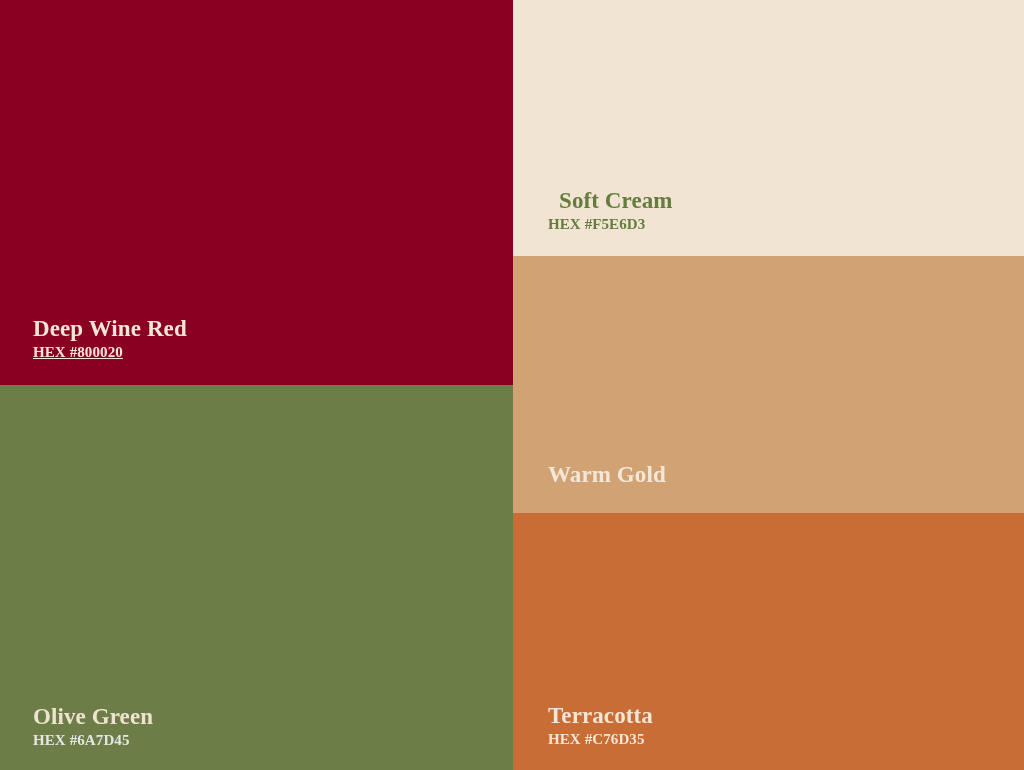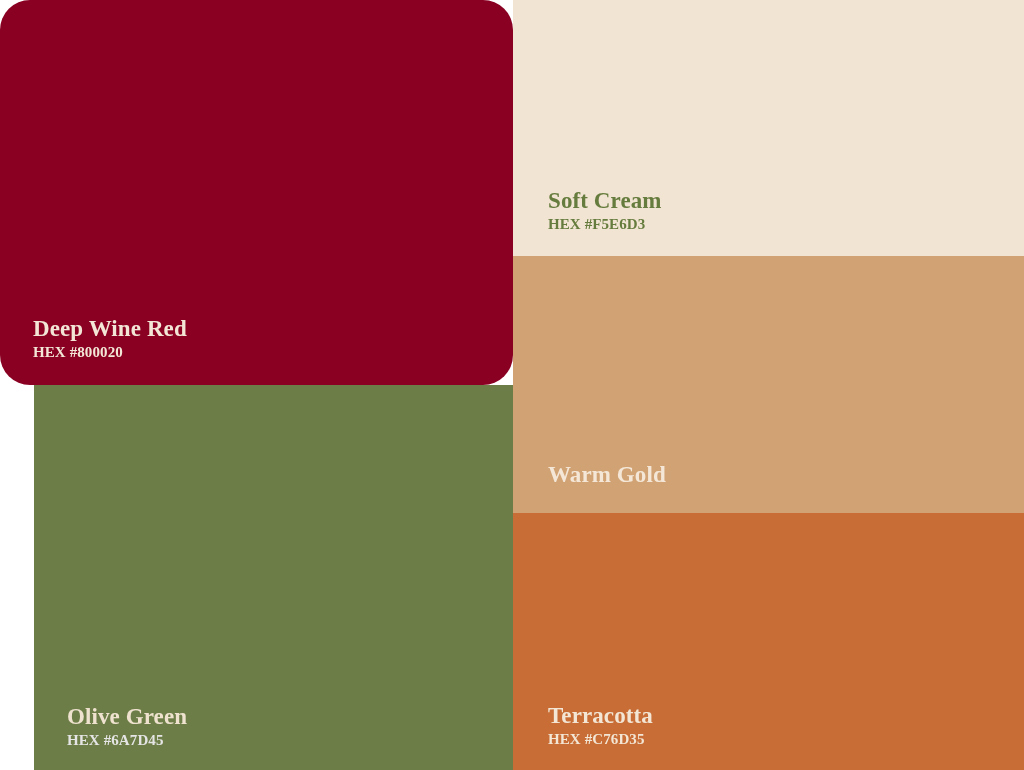--- a/index.html
+++ b/index.html
@@ -34,54 +34,54 @@
     display: block;
     font-weight: bold;
     font-size: 23px;
     letter-spacing: 0.1px;
   }
   .swatch-hex {
     font-size: 15px;
   }
 
   
-  #swatch-wine      { left: 0;     top: 0;     width: 513px; height: 385px; border-radius: 30px; }
-  #swatch-olive     { left: 0;     top: 385px; width: 513px; height: 385px; margin-left: 34px; }
+  #swatch-wine      { left: 0;     top: 0;     width: 513px; height: 385px; }
+  #swatch-olive     { left: 0;     top: 385px; width: 513px; height: 385px; }
   #swatch-cream     { left: 513px; top: 0;     width: 511px; height: 256px; }
   #swatch-gold      { left: 513px; top: 256px; width: 525px; height: 257px; }
   #swatch-terracotta{ left: 513px; top: 513px; width: 511px; height: 257px; padding-left: 20px; }
 
   #swatch-wine       .swatch-caption { bottom: 24px; }
   #swatch-olive      .swatch-caption { bottom: 21px; }
   #swatch-cream      .swatch-caption { bottom: 23px; }
   #swatch-gold       .swatch-caption { bottom: 24px; }
   #swatch-terracotta .swatch-caption { bottom: 22px; }
 </style>
 </head>
 <body>
 
 <div id="palette">
 
   <div class="swatch swatch-left" id="swatch-wine" style="background-color: rgb(138, 0, 35);">
     <div class="swatch-caption">
       <span class="swatch-name" style="color: rgb(243, 230, 214);">Deep Wine Red</span>
-      <span class="swatch-hex" style="color: rgb(243, 230, 214);">HEX #800020</span>
+      <span class="swatch-hex" style="color: rgb(243, 230, 214); text-decoration: underline;">HEX #800020</span>
     </div>
   </div>
 
   <div class="swatch swatch-left" id="swatch-olive" style="background-color: rgb(108, 125, 71);">
     <div class="swatch-caption">
       <span class="swatch-name" style="color: rgb(239, 227, 208);">Olive Green</span>
       <span class="swatch-hex" style="color: #e5e5e5;">HEX #6A7D45</span>
     </div>
   </div>
 
   <div class="swatch swatch-right" id="swatch-cream" style="background-color: rgb(242, 228, 210);">
     <div class="swatch-caption">
-      <span class="swatch-name" style="color: rgb(102, 124, 62);">Soft Cream</span>
+      <span class="swatch-name" style="color: rgb(102, 124, 62); margin-left: 11px;">Soft Cream</span>
       <span class="swatch-hex" style="color: rgb(102, 124, 62);">HEX #F5E6D3</span>
     </div>
   </div>
 
   <div class="swatch swatch-right" id="swatch-gold" style="background-color: rgb(209, 162, 115);">
     <div class="swatch-caption">
       <span class="swatch-name" style="color: rgb(244, 231, 215);">Warm Gold</span>
     </div>
   </div>
 

